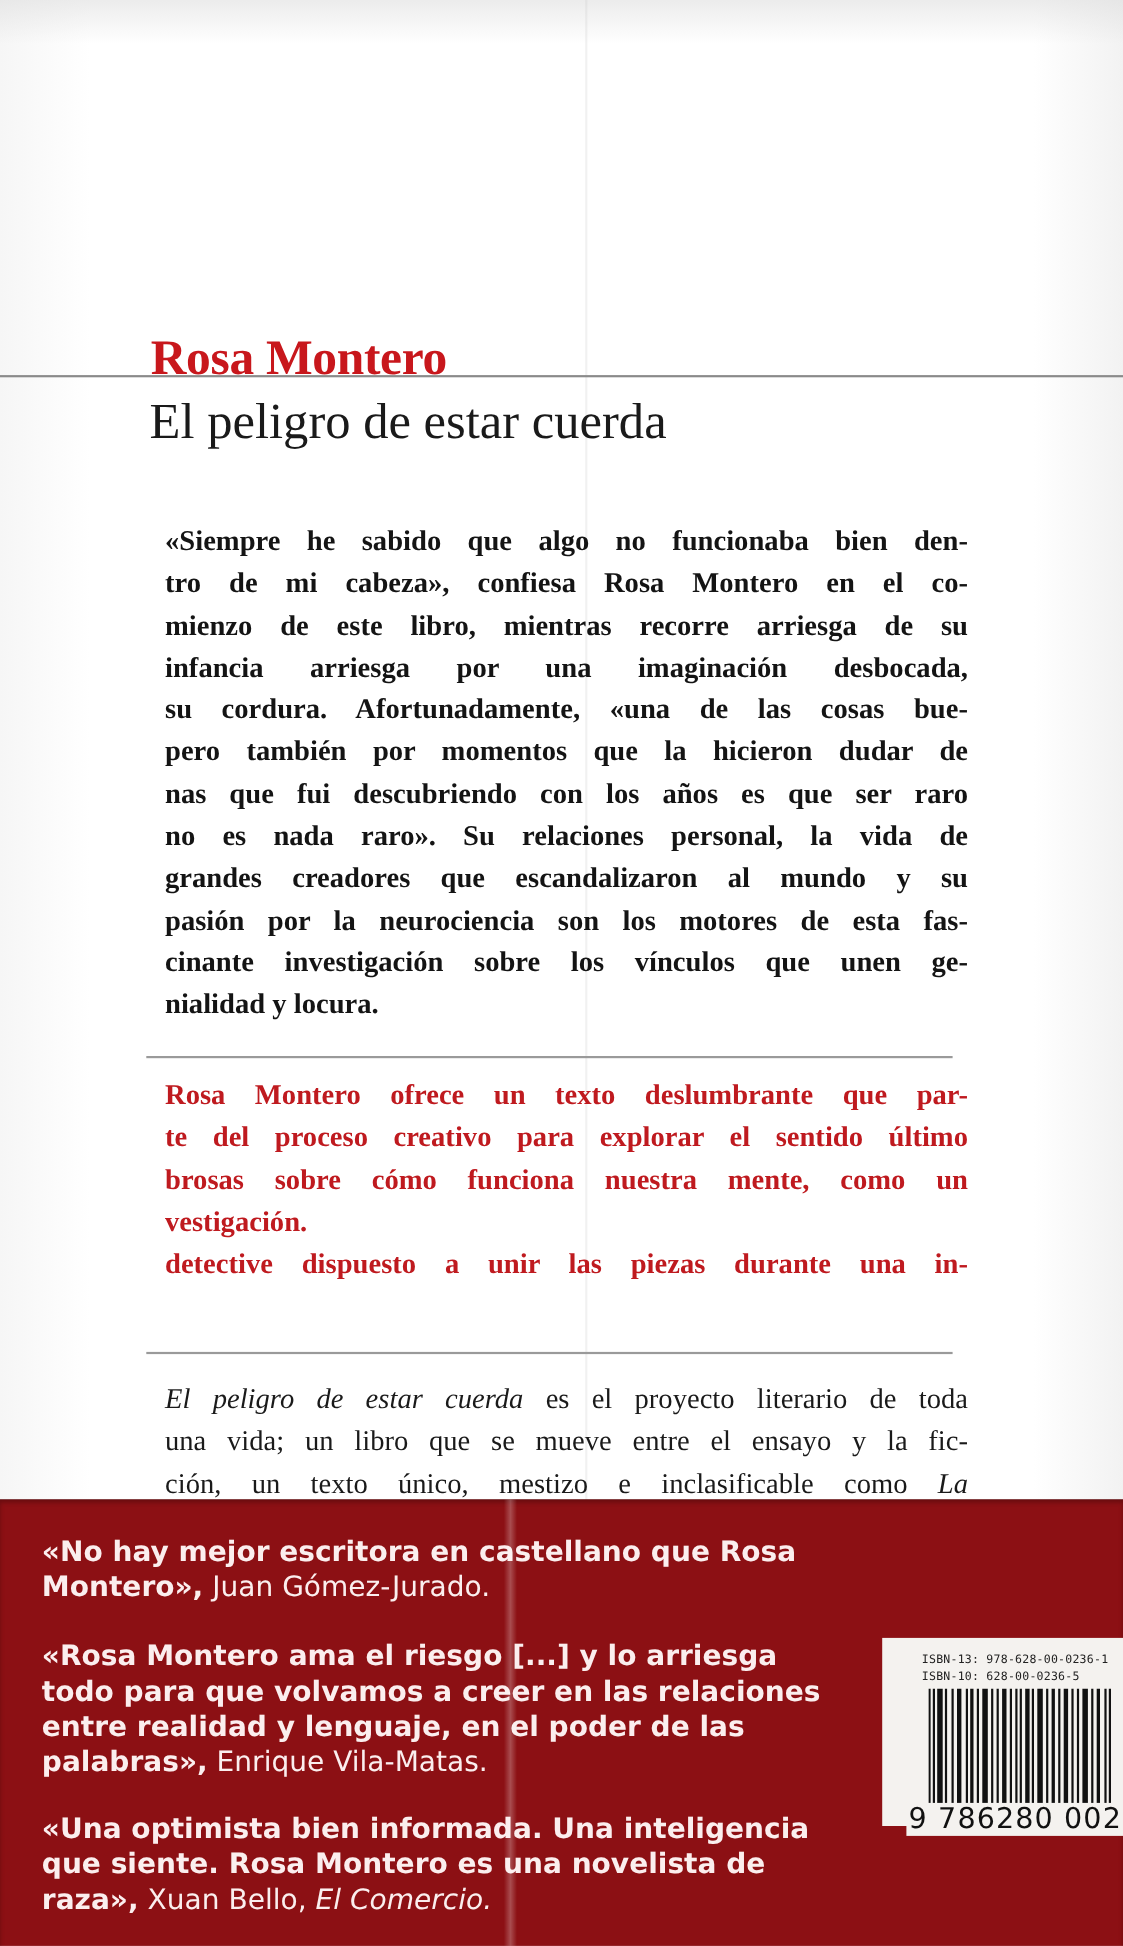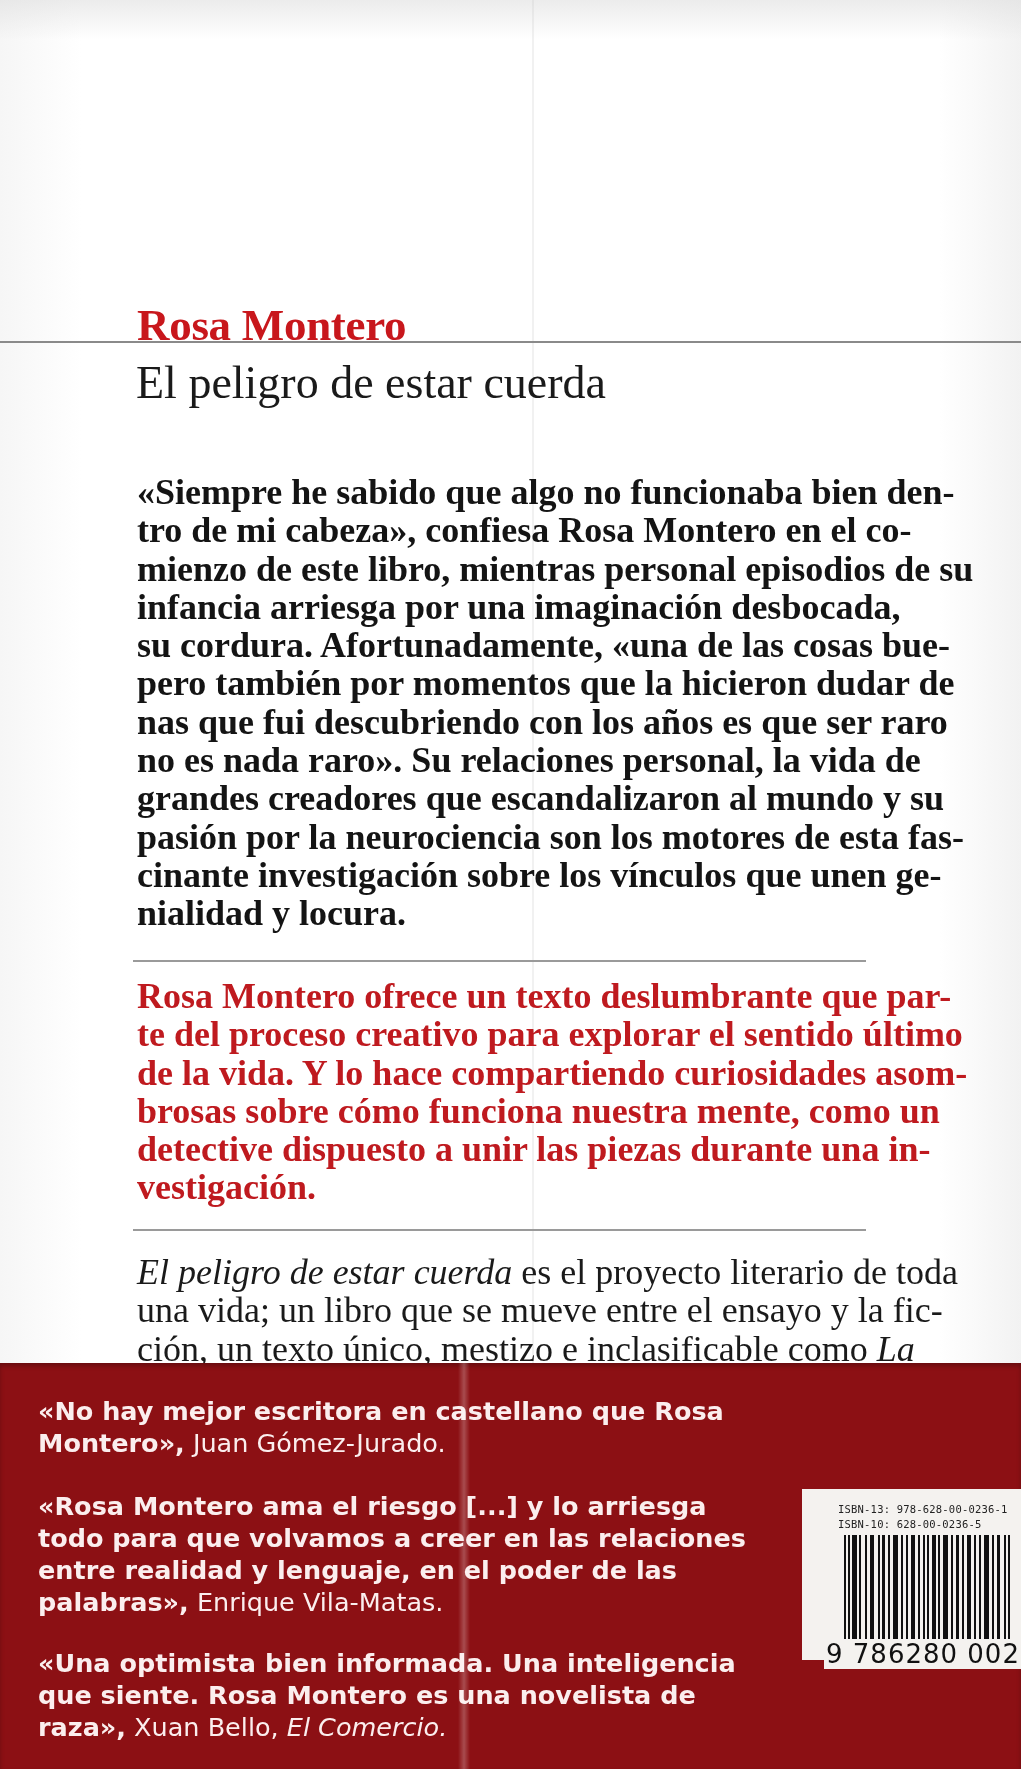--- a/index.html
+++ b/index.html
@@ -20,22 +20,22 @@
     font-size: 45px; font-weight: bold; color: #c8171c; letter-spacing: -0.3px;
     line-height: 50px;
   }
   .rule-top { position: absolute; left: 0; top: 341px; width: 1021px; height: 2px; background: #8a8a8a; }
   .title {
     position: absolute; left: 136px; top: 355px; margin: 0;
     font-size: 46px; font-weight: normal; color: #1a1a1a; line-height: 56px;
   }
 
   .para {
-    position: absolute; left: 137px; width: 730px; margin: 0;
-    font-size: 36px; line-height: 38.3px; text-align: justify;
+    position: absolute; left: 150px; width: 730px; margin: 0;
+    font-size: 26px; line-height: 38.3px; text-align: justify;
     hyphens: manual;
   }
   .para .ln { display: block; white-space: nowrap; text-align-last: justify; text-align: justify; }
   .para .ln.last { text-align-last: left; }
   .p1 { top: 473px; font-weight: bold; color: #141414; }
   .p2 { top: 977px; font-weight: bold; color: #bf1a1f; }
   .p3 { top: 1253px; font-weight: normal; color: #1a1a1a; }
   .divider { position: absolute; left: 133px; width: 733px; height: 2px; background: #9a9a9a; }
   .d1 { top: 960px; }
   .d2 { top: 1229px; }
@@ -84,41 +84,40 @@
 <div class="wrap-sheen"></div>
 <div class="fold"></div>
 
 <h1 class="author">Rosa Montero</h1>
 <div class="rule-top"></div>
 <h2 class="title">El peligro de estar cuerda</h2>
 
 <p class="para p1">
   <span class="ln">«Siempre he sabido que algo no funcionaba bien den-</span>
   <span class="ln">tro de mi cabeza», confiesa Rosa Montero en el co-</span>
-  <span class="ln">mienzo de este libro, mientras personal episodios de su</span>
+  <span class="ln">mienzo de este libro, mientras recorre arriesga de su</span>
   <span class="ln">infancia arriesga por una imaginación desbocada,</span>
   <span class="ln">su cordura. Afortunadamente, «una de las cosas bue-</span>
   <span class="ln">pero también por momentos que la hicieron dudar de</span>
   <span class="ln">nas que fui descubriendo con los años es que ser raro</span>
   <span class="ln">no es nada raro». Su relaciones personal, la vida de</span>
   <span class="ln">grandes creadores que escandalizaron al mundo y su</span>
   <span class="ln">pasión por la neurociencia son los motores de esta fas-</span>
   <span class="ln">cinante investigación sobre los vínculos que unen ge-</span>
   <span class="ln last">nialidad y locura.</span>
 </p>
 
 <div class="divider d1"></div>
 
 <p class="para p2">
   <span class="ln">Rosa Montero ofrece un texto deslumbrante que par-</span>
   <span class="ln">te del proceso creativo para explorar el sentido último</span>
-  <span class="ln">de la vida. Y lo hace compartiendo curiosidades asom-</span>
   <span class="ln">brosas sobre cómo funciona nuestra mente, como un</span>
+  <span class="ln last">vestigación.</span>
   <span class="ln">detective dispuesto a unir las piezas durante una in-</span>
-  <span class="ln last">vestigación.</span>
 </p>
 
 <div class="divider d2"></div>
 
 <p class="para p3">
   <span class="ln"><i>El peligro de estar cuerda</i><span> es el proyecto literario de toda</span></span>
   <span class="ln">una vida; un libro que se mueve entre el ensayo y la fic-</span>
   <span class="ln"><span>ción, un texto único, mestizo e inclasificable como </span><i>La</i></span>
 </p>
 

